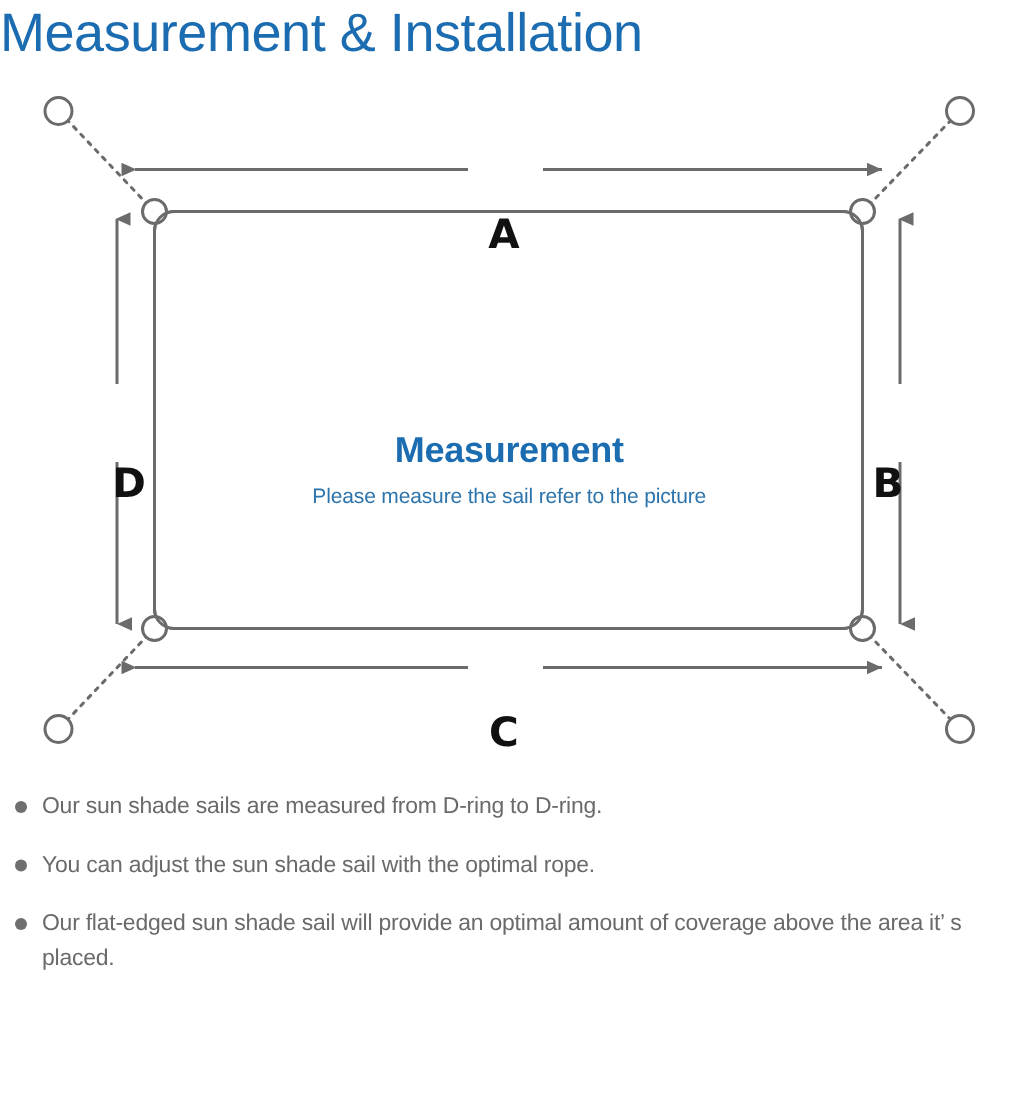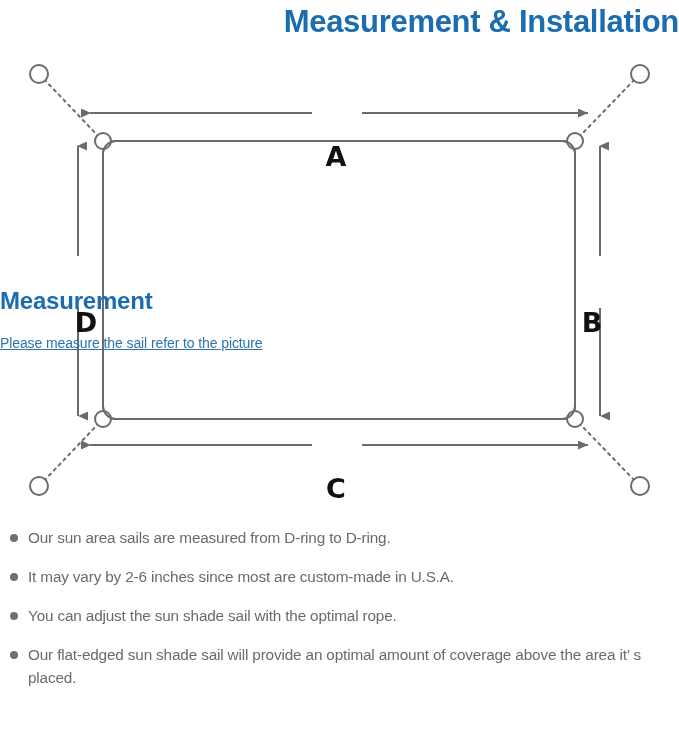--- a/index.html
+++ b/index.html
@@ -14,23 +14,23 @@
     font-family: "Liberation Sans", sans-serif;
     overflow: hidden;
   }
 
   
   .title {
     position: absolute;
     left: 0;
     top: 0;
     width: 679px;
-    text-align: right;
-    font-size: 31px;
-    font-weight: bold;
+    text-align: left;
+    font-size: 36px;
+    font-weight: normal;
     color: #1b6cb0;
     letter-spacing: -0.3px;
     line-height: 40px;
     padding-top: 2px;
     white-space: nowrap;
   }
 
   
   .diagram {
     position: absolute;
@@ -41,36 +41,36 @@
   }
   .diagram svg {
     display: block;
   }
 
   .center-label {
     position: absolute;
     left: 0;
     top: 240px;
     width: 679px;
+    text-align: center;
     pointer-events: none;
   }
   .center-label .ttl {
     font-size: 24px;
     font-weight: bold;
     color: #1b6cb0;
     line-height: 30px;
     letter-spacing: -0.2px;
   }
   .center-label .sub {
     font-size: 14px;
     color: #2c74ab;
     line-height: 22px;
-    margin-top: 16px;
+    margin-top: 3px;
     letter-spacing: -0.1px;
-    text-decoration: underline;
   }
 
   .dim-letter {
     position: absolute;
     font-family: "DejaVu Sans", sans-serif;
     font-size: 27px;
     font-weight: bold;
     color: #111111;
     line-height: 1;
     text-align: center;
@@ -173,25 +173,21 @@
 
   <div class="dim-letter dim-a">A</div>
   <div class="dim-letter dim-b">B</div>
   <div class="dim-letter dim-c">C</div>
   <div class="dim-letter dim-d">D</div>
 </div>
 
 <div class="notes">
   <div class="note">
     <span class="dot"></span>
-    <span>Our sun area sails are measured from D-ring to D-ring.</span>
-  </div>
-  <div class="note">
-    <span class="dot"></span>
-    <span>It may vary by 2-6 inches since most are custom-made in U.S.A.</span>
+    <span>Our sun shade sails are measured from D-ring to D-ring.</span>
   </div>
   <div class="note">
     <span class="dot"></span>
     <span>You can adjust the sun shade sail with the optimal rope.</span>
   </div>
   <div class="note">
     <span class="dot"></span>
     <span>Our flat-edged sun shade sail will provide an optimal amount of coverage above the area it’ s placed.</span>
   </div>
 </div>

